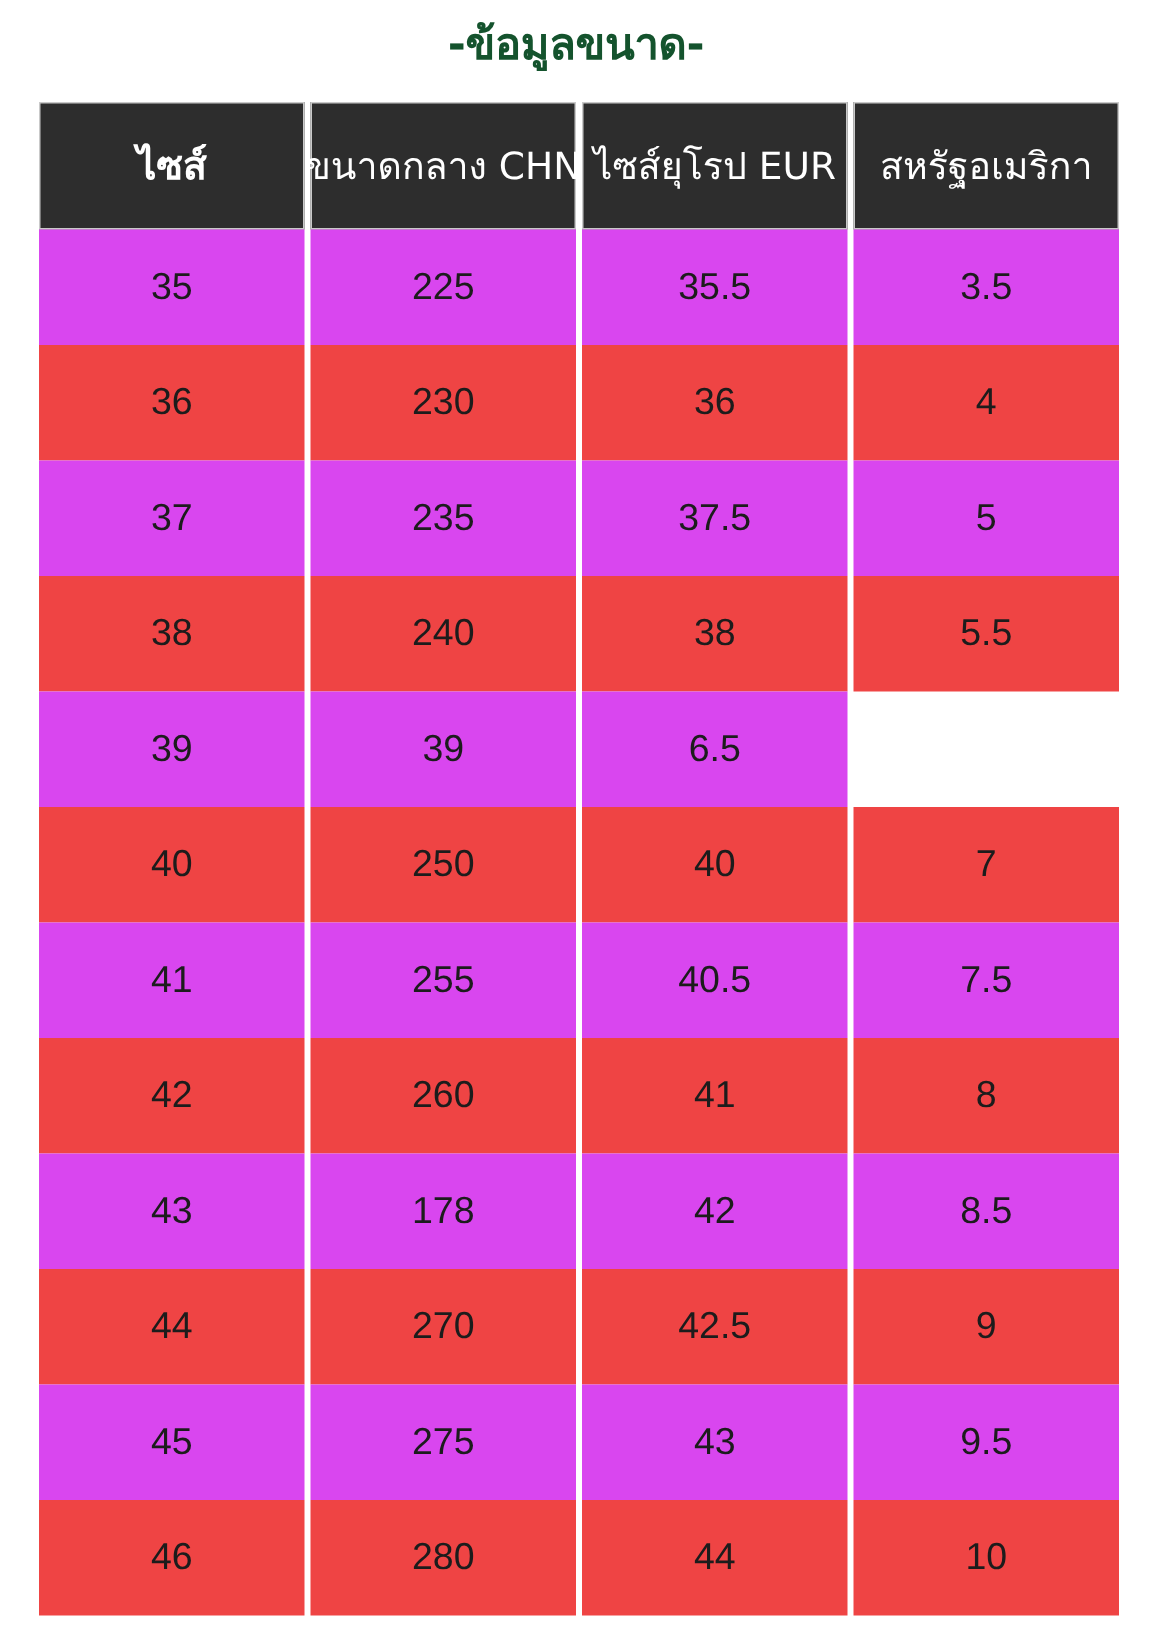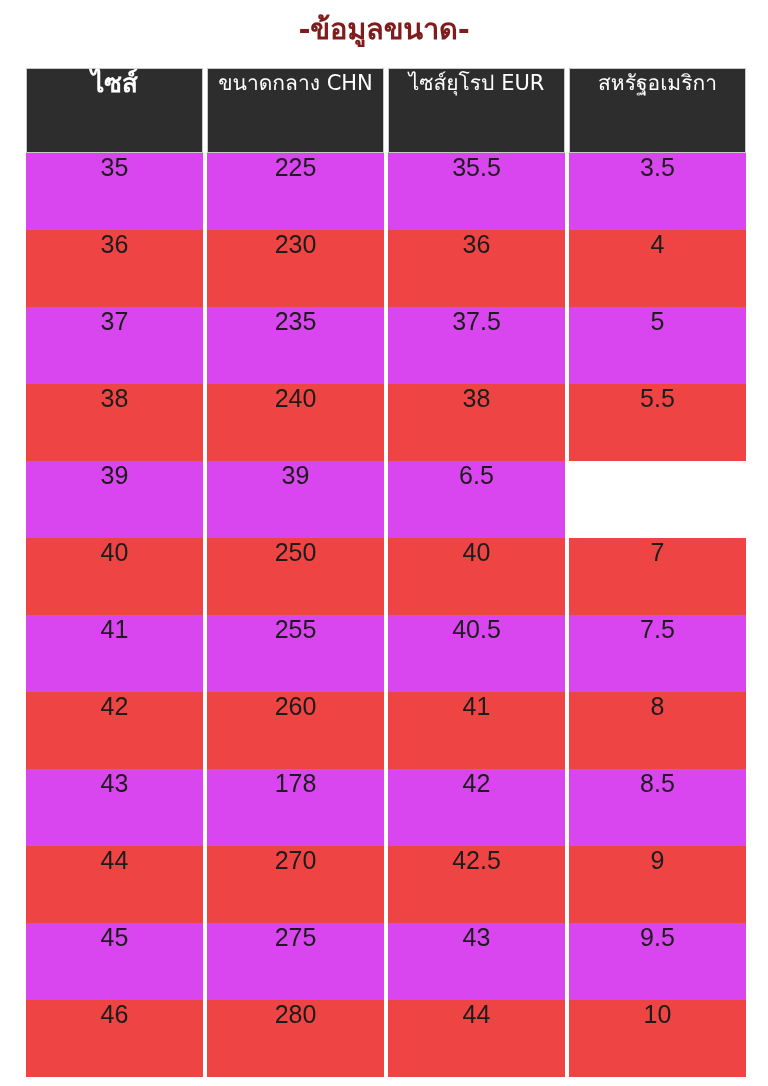--- a/index.html
+++ b/index.html
@@ -21,21 +21,21 @@
 
   
   .page-title {
     position: absolute;
     left: 0;
     top: 12px;
     width: 768px;
     text-align: center;
     font-size: 29px;
     font-weight: bold;
-    color: #7f1d1d;
+    color: #14532d;
     letter-spacing: -0.2px;
     line-height: 34px;
     font-family: "DejaVu Sans", "Liberation Sans", sans-serif;
   }
 
   
   .size-table {
     position: absolute;
     left: 26px;
     top: 68px;
@@ -45,32 +45,32 @@
   .table-row {
     display: flex;
     gap: 4px;
     width: 719px;
   }
 
   .cell {
     width: 177px;
     flex: 0 0 177px;
     display: flex;
-    align-items: flex-start;
+    align-items: center;
     justify-content: center;
     text-align: center;
   }
 
   
   .header-row .cell {
     height: 85px;
     background: #2d2d2d;
     border: 1px solid #c9c9c9;
     color: #ffffff;
-    font-size: 21px;
+    font-size: 25px;
     line-height: 28px;
     font-family: "DejaVu Sans", "Liberation Sans", sans-serif;
     padding: 0 4px;
   }
 
   .header-row .cell.primary {
     font-weight: bold;
     font-size: 26px;
   }
 

